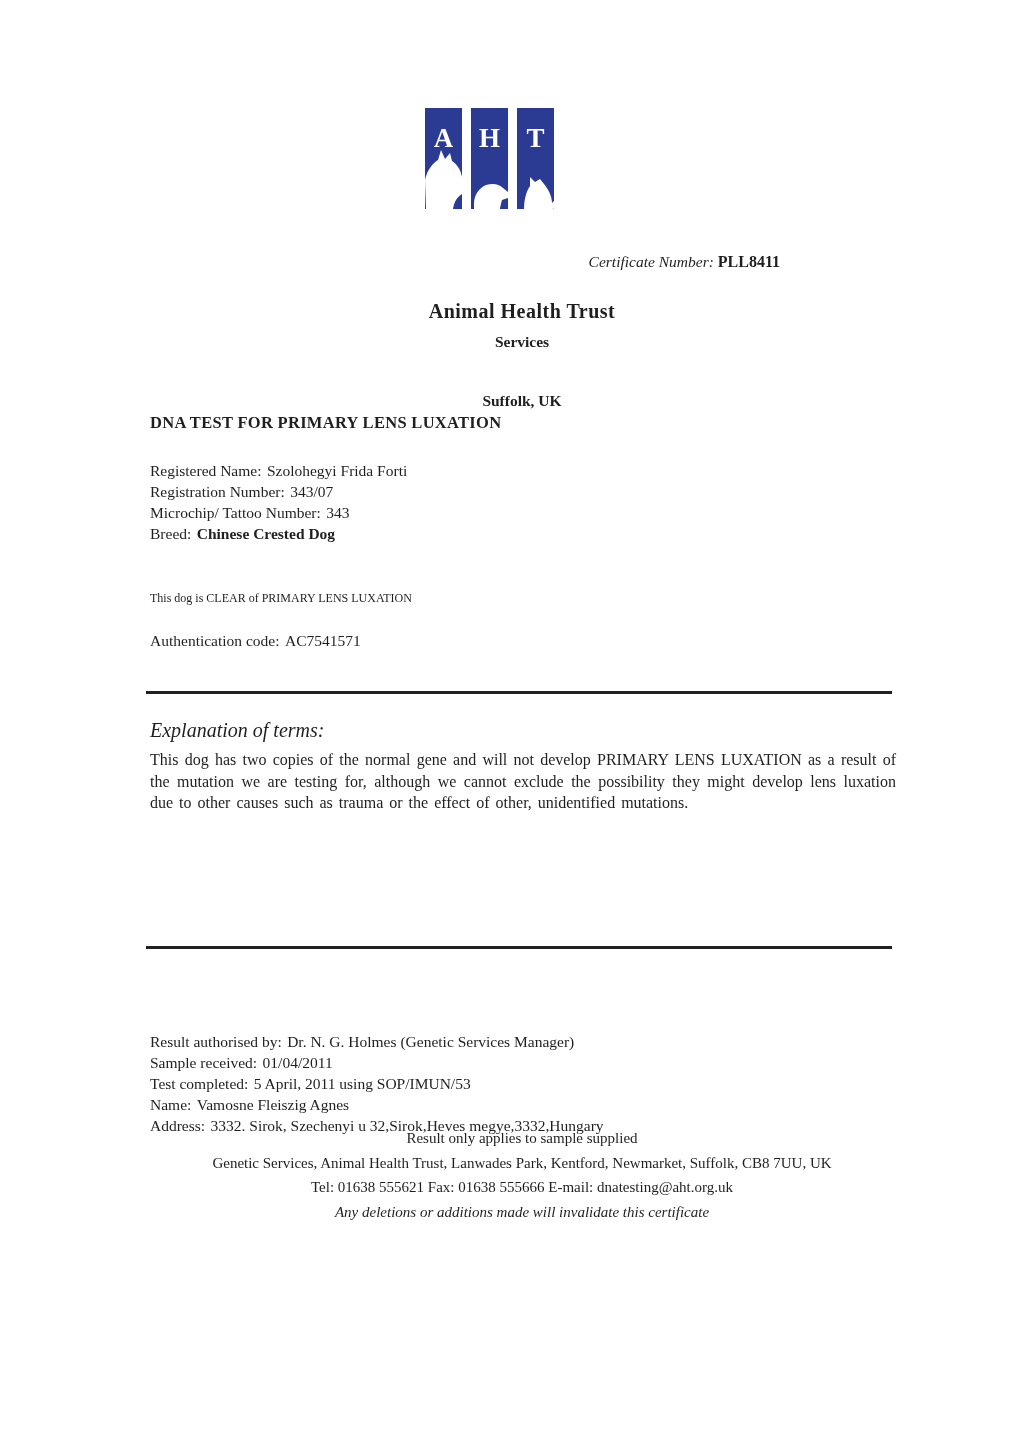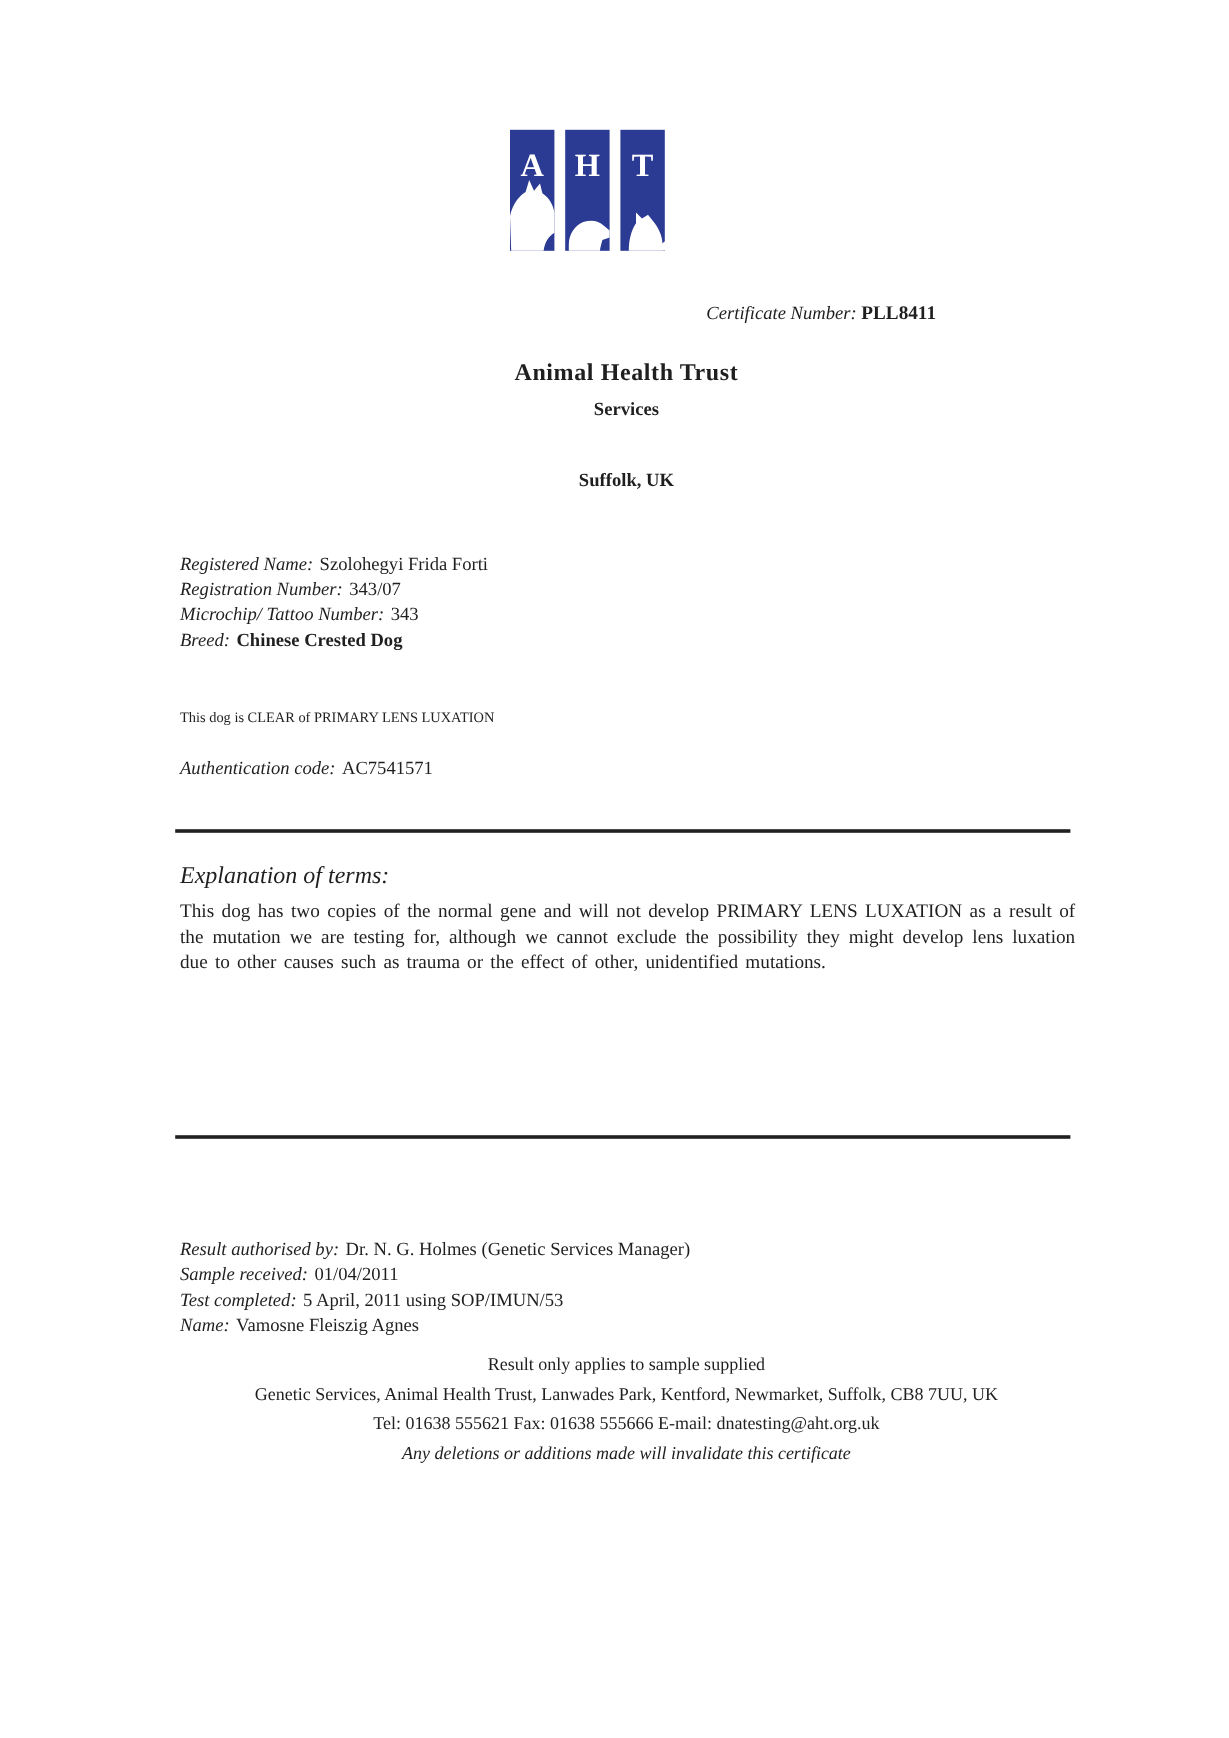--- a/index.html
+++ b/index.html
@@ -8,21 +8,21 @@
     position: relative;
     width: 1024px;
     height: 1448px;
     background: #ffffff;
     font-family: "Liberation Serif", "DejaVu Serif", serif;
     color: #1f1f1f;
     overflow: hidden;
   }
   .ital { font-style: italic; margin-top: 20px; }
   .bold { font-weight: bold; }
-  .label { font-style: italic; margin-right: 0.35em; }
+  .label { margin-right: 0.35em; }
 
   .logo { position: absolute; left: 425px; top: 108px; width: 134px; height: 102px; }
   .logo svg { display: block; }
 
   .cert-line {
     position: absolute; top: 253px; left: 0; width: 780px;
     text-align: right; font-size: 15.5px;
   }
   .cert-line .num { font-weight: bold; font-size: 16px; }
 
@@ -90,20 +90,21 @@
     <span class="ital">Certificate Number:</span>
     <span class="num">PLL8411</span>
   </div>
 
   <div class="org">
     <div class="org-name">Animal Health Trust</div>
     <div class="org-city">Services</div>
     <div class="org-region">Suffolk, UK</div>
   </div>
 
+  <div class="test-title">DNA TEST FOR PRIMARY LENS LUXATION</div>
 
   <div class="fields dog-fields">
     <div>
       <span class="label">Registered Name:</span><span>Szolohegyi Frida Forti</span>
     </div>
     <div>
       <span class="label">Registration Number:</span><span>343/07</span>
     </div>
     <div>
       <span class="label">Microchip/ Tattoo Number:</span><span>343</span>
@@ -134,20 +135,23 @@
     </div>
     <div>
       <span class="label">Sample received:</span><span>01/04/2011</span>
     </div>
     <div>
       <span class="label">Test completed:</span><span>5 April, 2011 using SOP/IMUN/53</span>
     </div>
     <div>
       <span class="label">Name:</span><span>Vamosne Fleiszig Agnes</span>
     </div>
+    <div>
+      <span class="label">Address:</span><span>3332. Sirok, Szechenyi u 32,Sirok,Heves megye,3332,Hungary</span>
+    </div>
   </div>
 
   <div class="footer">
     <div>Result only applies to sample supplied</div>
     <div>Genetic Services, Animal Health Trust, Lanwades Park, Kentford, Newmarket, Suffolk, CB8 7UU, UK</div>
     <div>Tel: 01638 555621   Fax: 01638 555666   E-mail: dnatesting@aht.org.uk</div>
     <div class="footer-invalidate">Any deletions or additions made will invalidate this certificate</div>
   </div>
 
 </div>

